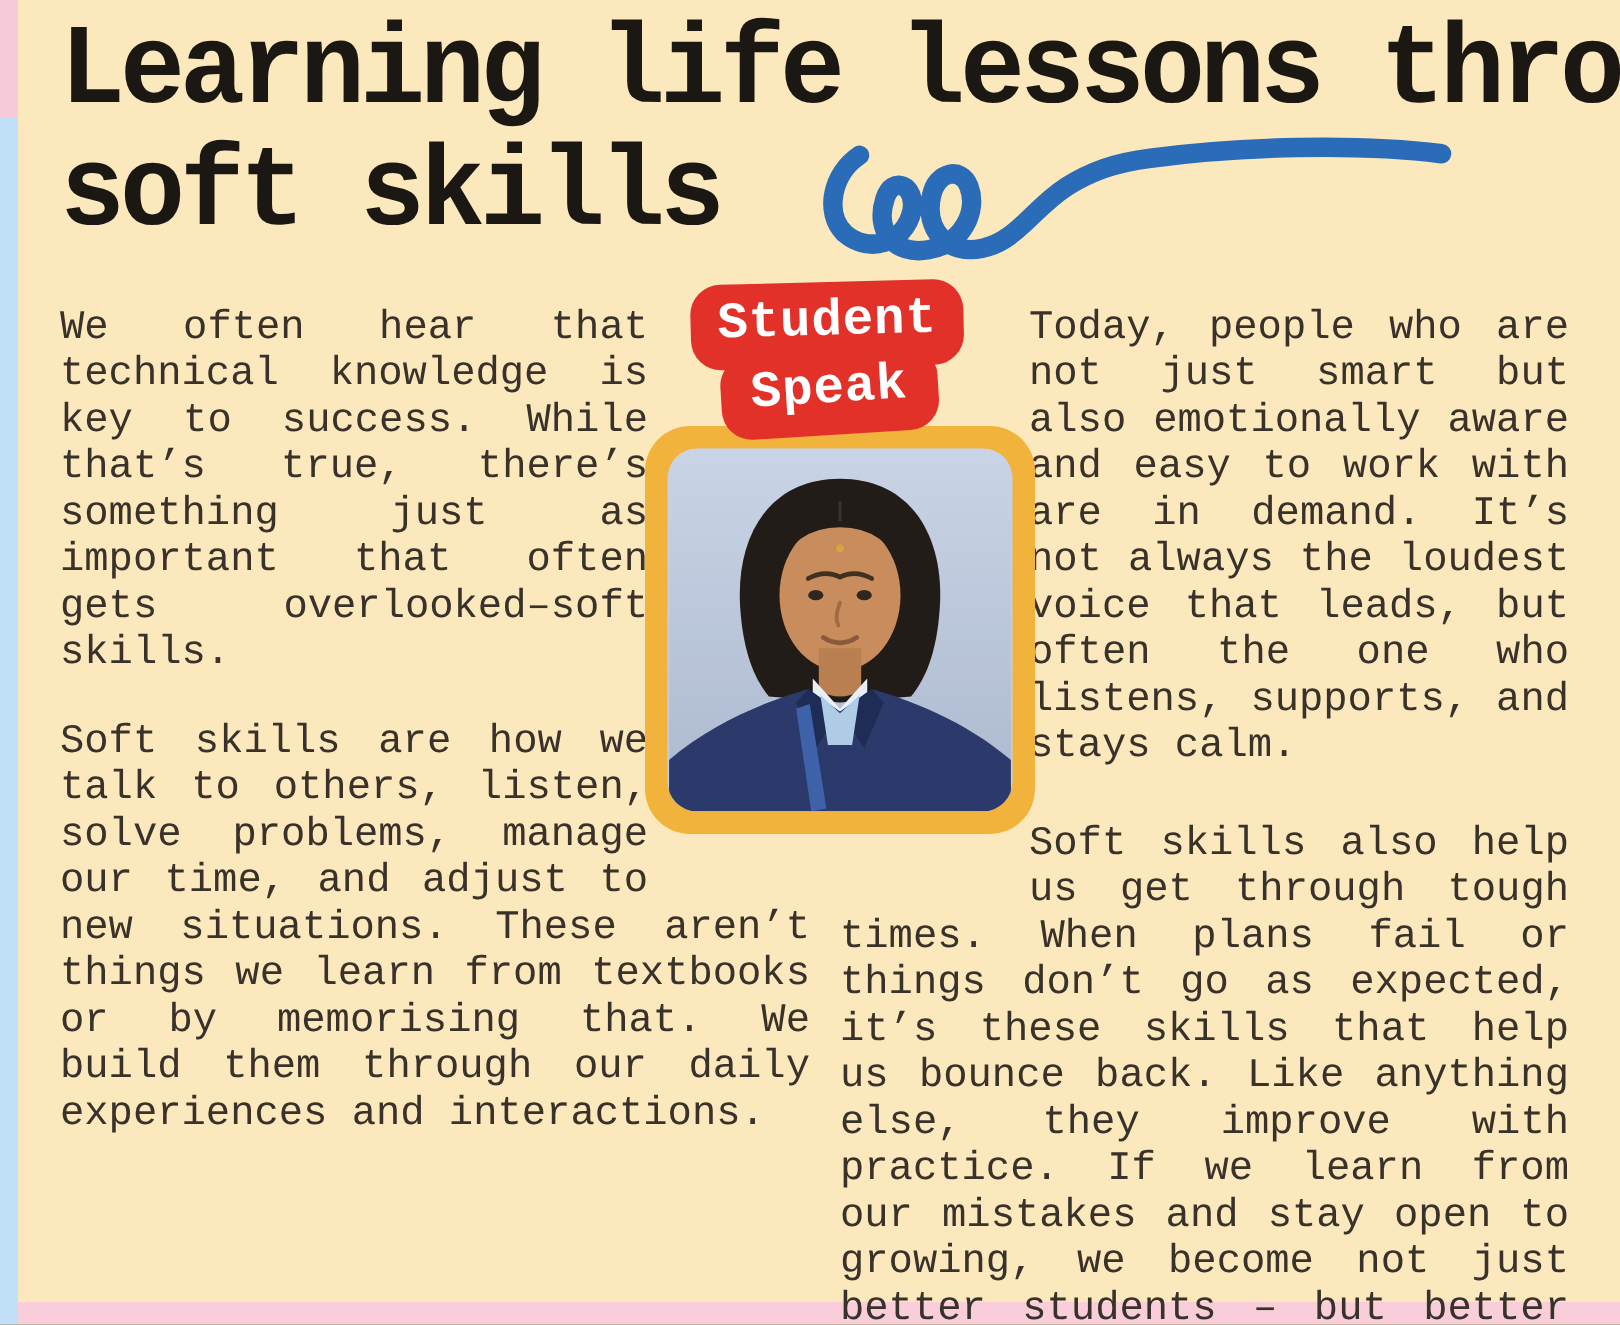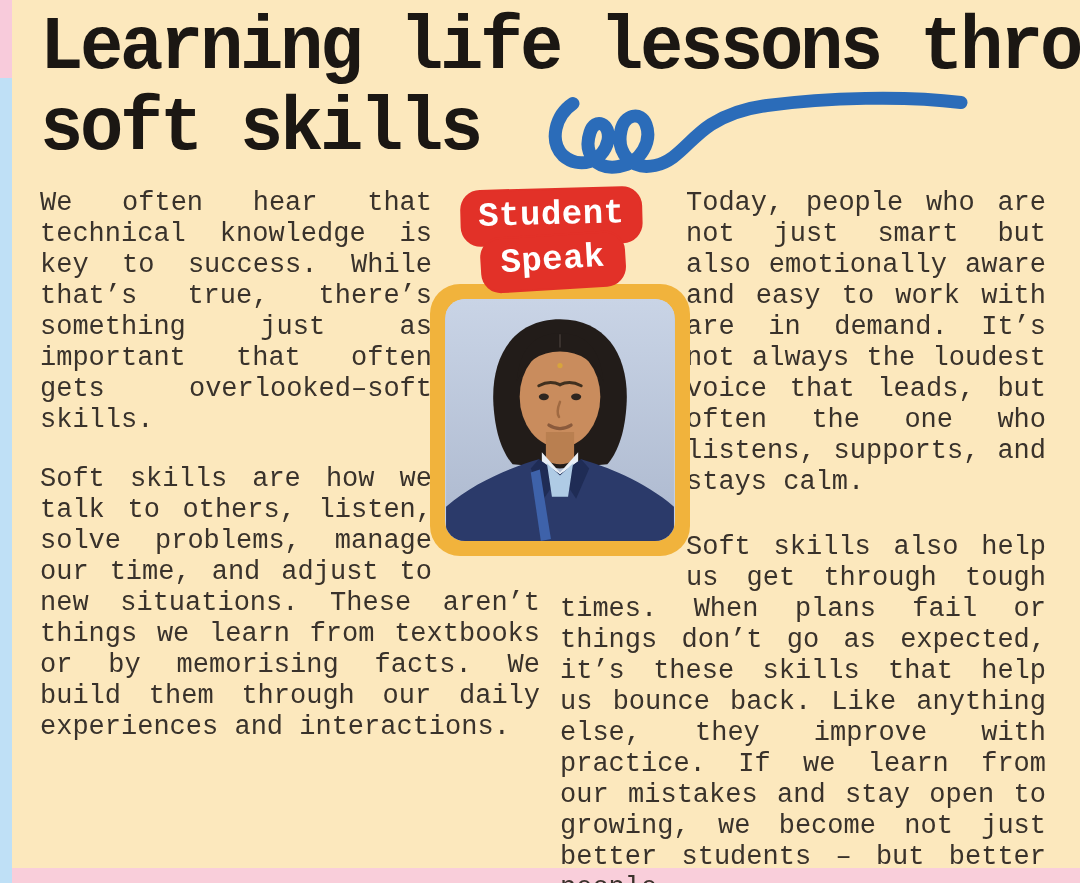--- a/index.html
+++ b/index.html
@@ -46,21 +46,21 @@
     background:#F1B33C; border-radius:30px; padding:15px;
     box-sizing:border-box; z-index:2;
   }
   .photo {
     width:100%; height:100%; border-radius:20px; overflow:hidden; background:#C4CFE2;
   }
   .photo svg { display:block; width:100%; height:100%; }
 
   
   .col { position:absolute; top:188px; color:#39322B; font-size:27px; line-height:31px; }
-  .col p { margin:0 0 28px; text-align:justify; }
+  .col p { margin:16px 0 28px; text-align:justify; }
   .col-left  { left:40px;  width:500px; }
   .col-right { left:560px; width:486px; }
   .col-right p { margin-bottom:34px; }
   .spacer-r { float:right; width:108px; height:400px; }
   .spacer-l { float:left;  width:126px; height:398px; }
 
   .attribution {
     text-align:right !important; font-weight:bold; font-size:27px; line-height:34px;
     color:#2E2823; margin:0;
   }
@@ -130,21 +130,21 @@
         <path d="M100,163 L113,175 L126,163 L121,196 L105,196 Z" fill="#AFCBE5"></path>
 
         <path d="M84,172 L93,169 L104,238 L94,240 Z" fill="#3E62AA"></path>
       </svg>
     </div>
   </div>
 
   <div class="col col-left">
     <div class="spacer-r"></div>
     <p>We often hear that technical knowledge is key to success. While that’s true, there’s something just as important that often gets overlooked–soft skills.</p>
-    <p>Soft skills are how we talk to others, listen, solve problems, manage our time, and adjust to new situations. These aren’t things we learn from textbooks or by memorising facts. We build them through our daily experiences and interactions.</p>
+    <p>Soft skills are how we talk to others, listen, solve problems, manage our time, and adjust to new situations. These aren’t things we learn from textbooks or by memorising that. We build them through our daily experiences and interactions.</p>
   </div>
 
   <div class="col col-right">
     <div class="spacer-l"></div>
     <p>Today, people who are not just smart but also emotionally aware and easy to work with are in demand. It’s not always the loudest voice that leads, but often the one who listens, supports, and stays calm.</p>
     <p>Soft skills also help us get through tough times. When plans fail or things don’t go as expected, it’s these skills that help us bounce back. Like anything else, they improve with practice. If we learn from our mistakes and stay open to growing, we become not just better students – but better people.</p>
   </div>
 
 </div>
 

